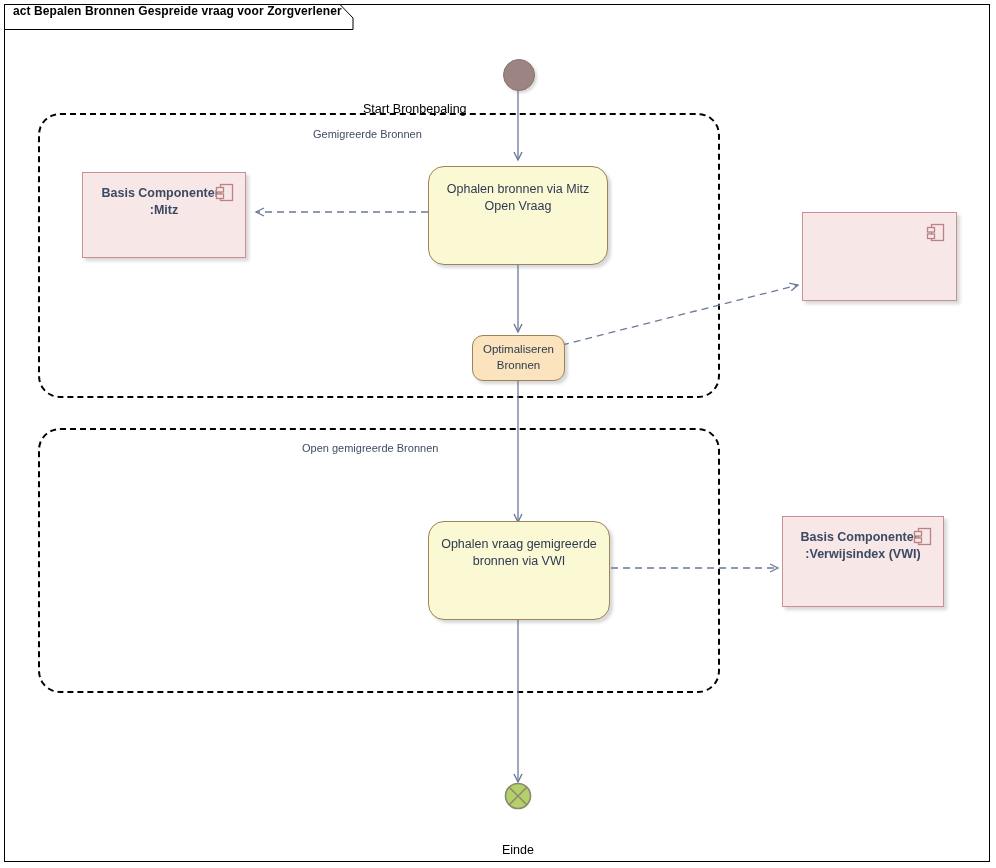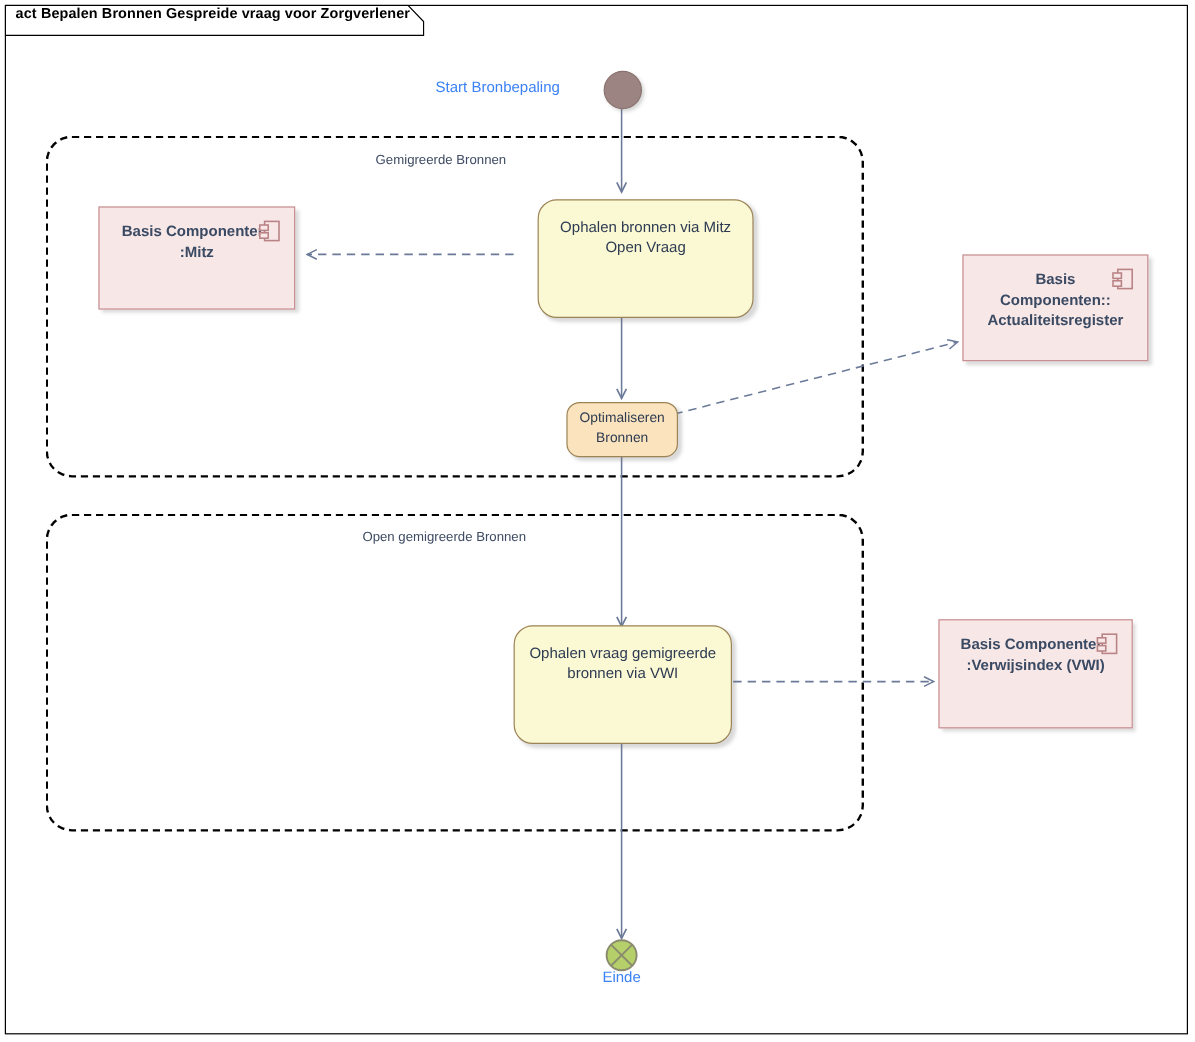--- a/index.html
+++ b/index.html
@@ -142,23 +142,24 @@
     height: 30px;
     border-radius: 50%;
     background: #9b8481;
     border: 1px solid #8a7370;
     box-shadow: 2px 2px 3px rgba(120,120,120,0.3);
     z-index: 10;
   }
   .node-label {
     position: absolute;
     font-size: 12.5px;
-    color: #3b82f6;
+    color: #000000;
     white-space: nowrap;
     z-index: 10;
+    margin-top: 36px;
   }
   
   #end-node {
     position: absolute;
     width: 28px;
     height: 28px;
     z-index: 10;
   }
 </style>
 </head>
@@ -216,42 +217,37 @@
 
   <div class="partition" style="left:38px; top:113px; width:682px; height:285px;"></div>
   <div class="partition-label" style="left:313px; top:128px;">Gemigreerde Bronnen</div>
 
   <div class="partition" style="left:38px; top:428px; width:682px; height:265px;"></div>
   <div class="partition-label" style="left:302px; top:442px;">Open gemigreerde Bronnen</div>
 
   <div class="node-label" style="left:363px; top:66px;">Start Bronbepaling</div>
   <div id="start-node" style="left:503px; top:59px;"></div>
 
-  <div class="activity top-text" style="left:428px; top:166px; width:180px; height:99px;margin-left:20px;">
+  <div class="activity top-text" style="left:428px; top:166px; width:180px; height:99px;">
     <div class="atext">Ophalen bronnen via Mitz Open Vraag</div>
   </div>
 
   <div class="component" style="left:82px; top:172px; width:164px; height:86px;">
     <div class="ctext">
       <div>Basis Componenten:</div>
       <div>:Mitz</div>
     </div>
     <svg class="comp-icon" width="20" height="20" viewBox="0 0 20 20">
       <rect x="5.5" y="1.5" width="12" height="16" fill="#f7e7e7" stroke="#b98285" stroke-width="1.3"></rect>
       <rect x="1.5" y="4.5" width="7" height="4.5" fill="#f7e7e7" stroke="#b98285" stroke-width="1.3"></rect>
       <rect x="1.5" y="11" width="7" height="4.5" fill="#f7e7e7" stroke="#b98285" stroke-width="1.3"></rect>
     </svg>
   </div>
 
   <div class="component" style="left:802px; top:212px; width:155px; height:89px;">
-    <div class="ctext">
-      <div>Basis</div>
-      <div>Componenten::</div>
-      <div>Actualiteitsregister</div>
-    </div>
     <svg class="comp-icon" width="20" height="20" viewBox="0 0 20 20">
       <rect x="5.5" y="1.5" width="12" height="16" fill="#f7e7e7" stroke="#b98285" stroke-width="1.3"></rect>
       <rect x="1.5" y="4.5" width="7" height="4.5" fill="#f7e7e7" stroke="#b98285" stroke-width="1.3"></rect>
       <rect x="1.5" y="11" width="7" height="4.5" fill="#f7e7e7" stroke="#b98285" stroke-width="1.3"></rect>
     </svg>
   </div>
 
   <div class="activity small" style="left:472px; top:335px; width:93px; height:46px;">
     <div class="atext" style="font-size:11.5px; padding:0 4px;">Optimaliseren Bronnen</div>
   </div>

